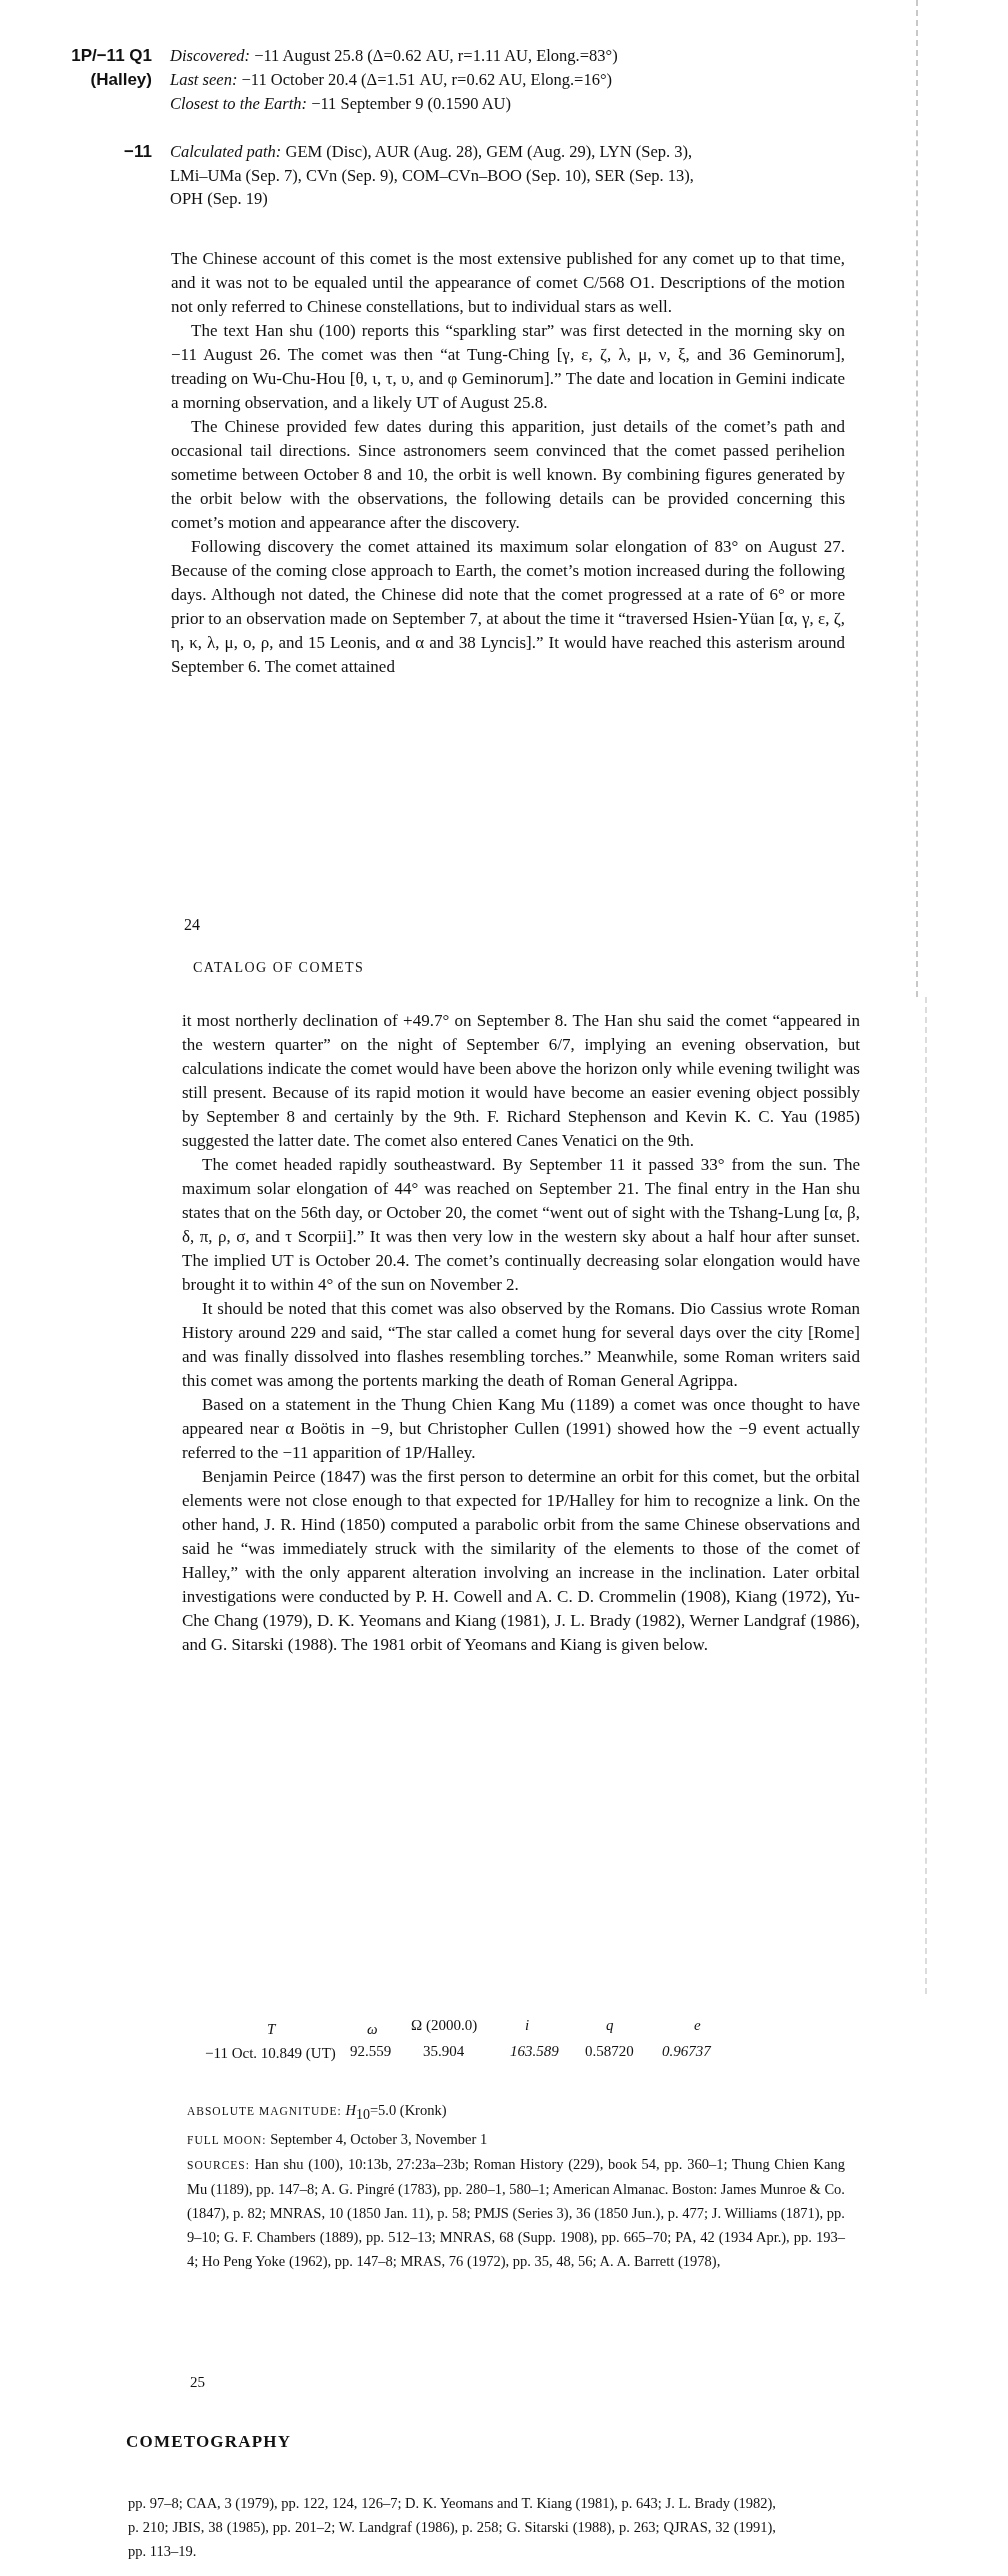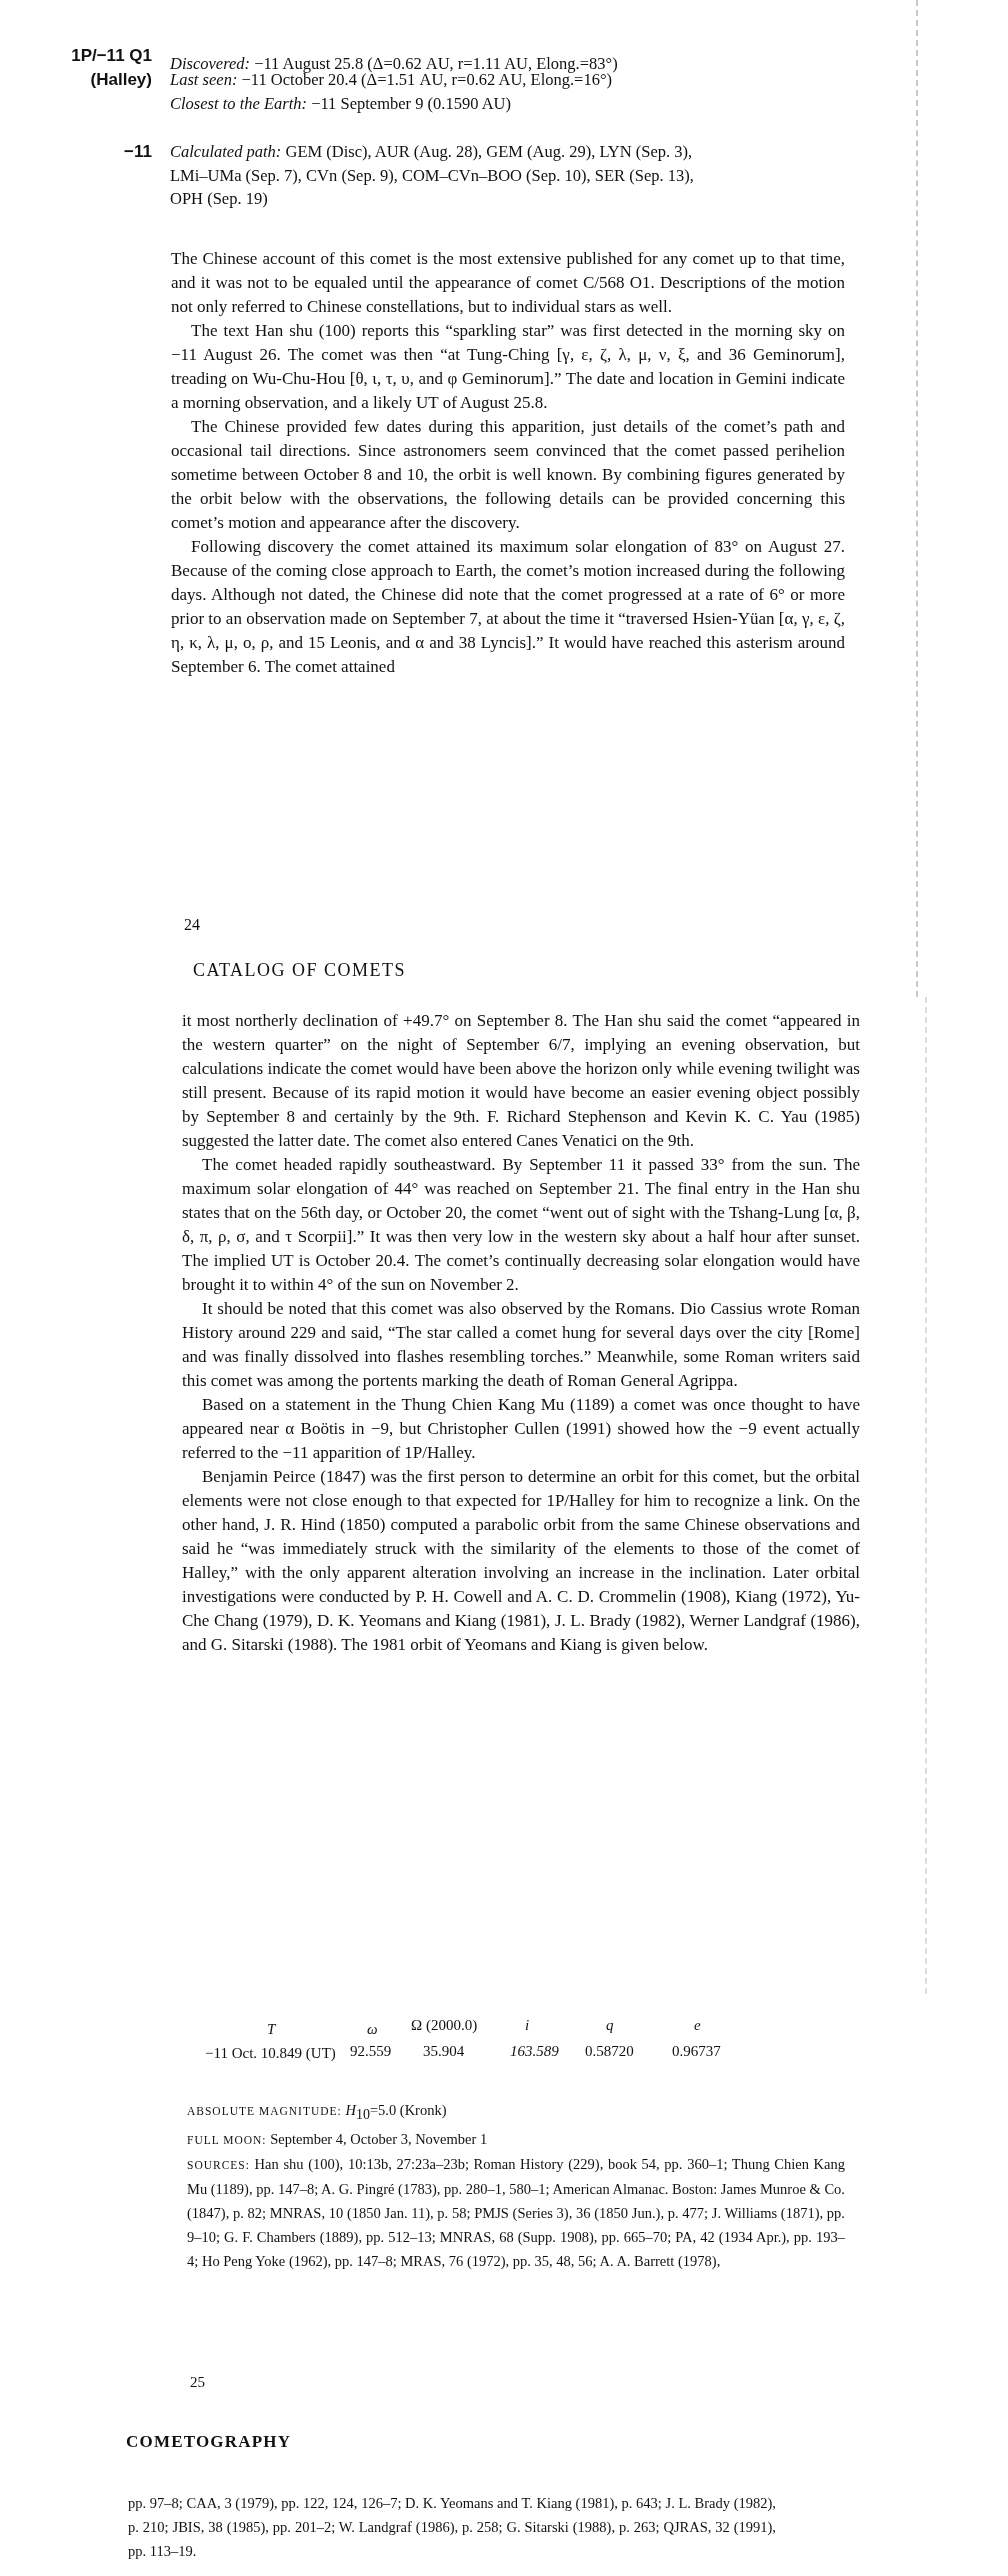--- a/index.html
+++ b/index.html
@@ -27,21 +27,21 @@
   .para {
     position: absolute; left: 171px; width: 674px;
     font-size: 17px; line-height: 24px; text-align: justify;
     hyphens: manual;
   }
   .para p { margin: 0; text-indent: 0; }
   .para p.ind { text-indent: 20px; }
 
   .page-num { position: absolute; font-size: 16px; }
   .running-head {
-    position: absolute; font-size: 18px; letter-spacing: 1.5px;
+    position: absolute; font-size: 14px; letter-spacing: 1.5px;
     font-variant: small-caps; text-transform: uppercase;
   }
   .running-head.bold { font-weight: bold; letter-spacing: 1.2px; font-size: 17px; }
 
   
   .orbit { position: absolute; left: 189px; top: 2017px; font-size: 15px; }
   .orbit .cell { position: absolute; white-space: nowrap; text-align: center; }
 
   .meta { position: absolute; left: 187px; width: 658px; font-size: 14.5px; line-height: 24px; text-align: justify; }
   .meta p { margin: 0; }
@@ -52,21 +52,21 @@
 <body>
 
 <div class="scan-line"></div>
 <div class="scan-line two"></div>
 
 <section>
   <div class="hdr-label" style="top:44px;">1P/−11 Q1</div>
   <div class="hdr-label" style="top:68px;">(Halley)</div>
   <div class="hdr-label" style="top:140px;">−11</div>
 
-  <div class="hdr-line" style="top:52px;text-align:right;">
+  <div class="hdr-line" style="top:44px;text-align:right;">
     <span class="it">Discovered:</span><span> −11 August 25.8 (Δ=0.62 AU, r=1.11 AU, Elong.=83°)</span>
   </div>
   <div class="hdr-line" style="top:68px;text-align:right;">
     <span class="it">Last seen:</span><span> −11 October 20.4 (Δ=1.51 AU, r=0.62 AU, Elong.=16°)</span>
   </div>
   <div class="hdr-line" style="top:92px;">
     <span class="it">Closest to the Earth:</span><span> −11 September 9 (0.1590 AU)</span>
   </div>
   <div class="hdr-line" style="top:140px;">
     <span class="it">Calculated path:</span><span> GEM (Disc), AUR (Aug. 28), GEM (Aug. 29), LYN (Sep. 3),</span>
@@ -100,21 +100,21 @@
   <div class="cell" style="left:222px; top:0px;">Ω (2000.0)</div>
   <div class="cell it" style="left:336px; top:0px;">i</div>
   <div class="cell it" style="left:417px; top:0px;">q</div>
   <div class="cell it" style="left:505px; top:0px;">e</div>
 
   <div class="cell" style="left:16px; top:28px;">−11 Oct. 10.849 (UT)</div>
   <div class="cell" style="left:161px; top:26px;">92.559</div>
   <div class="cell" style="left:234px; top:26px;">35.904</div>
   <div class="cell" style="left:321px; top:26px;font-style:italic;">163.589</div>
   <div class="cell" style="left:396px; top:26px;">0.58720</div>
-  <div class="cell" style="left:483px; top:26px;">0.96737</div>
+  <div class="cell" style="left:473px; top:26px;font-style:italic;">0.96737</div>
 </div>
 
 <div class="meta" style="top:2098px;">
   <p>
     <span class="sc">Absolute magnitude:</span>
     <span class="it">H</span><sub>10</sub><span>=5.0 (Kronk)</span>
   </p>
   <p>
     <span class="sc">Full moon:</span><span> September 4, October 3, November 1</span>
   </p>

